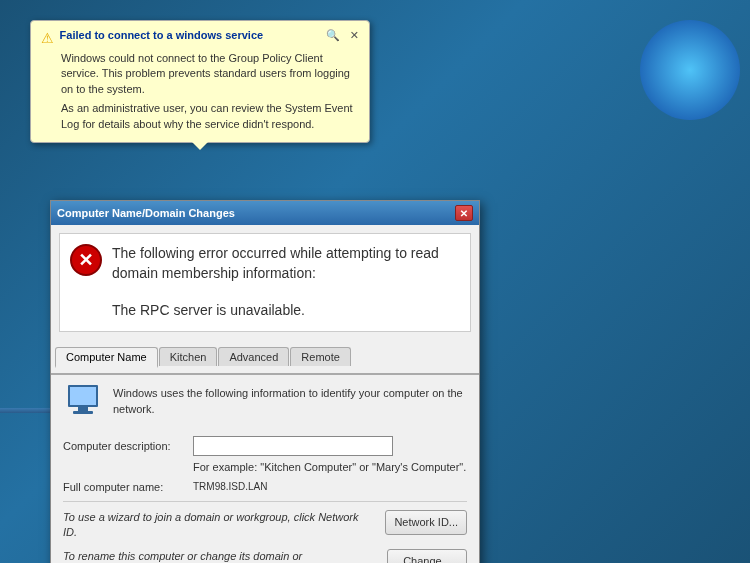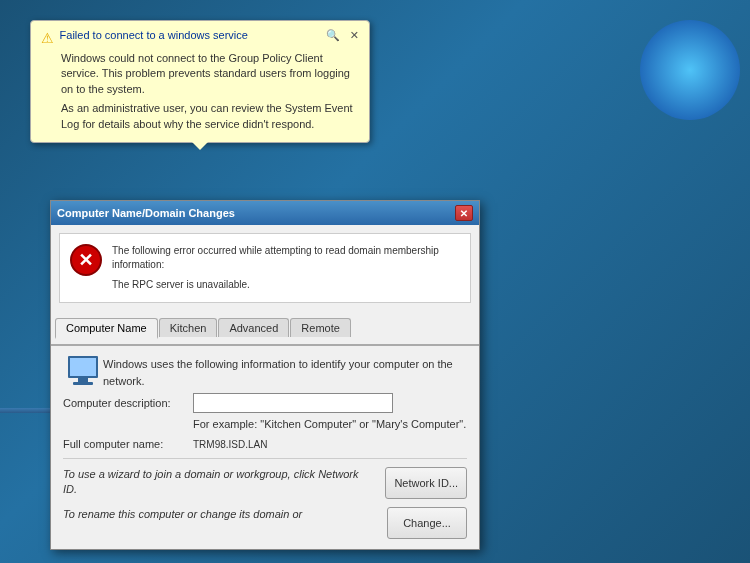--- a/index.html
+++ b/index.html
@@ -99,21 +99,21 @@
       margin-bottom: 5px;
     }
     .notif-warning-icon {
       color: #e6ac00;
       font-size: 14px;
       margin-top: 1px;
       flex-shrink: 0;
     }
     .notif-title {
       font-size: 11px;
-      font-weight: normal;
+      font-weight: bold;
       color: #003399;
       flex: 1;
     }
     .notif-close-btn {
       font-size: 11px;
       color: #555;
       cursor: pointer;
       margin-left: 4px;
     }
     .notif-search-icon {
@@ -208,21 +208,21 @@
       background: #cc0000;
       border: 2px solid #880000;
       display: flex;
       align-items: center;
       justify-content: center;
       color: white;
       font-size: 18px;
       font-weight: bold;
     }
     .error-text {
-      font-size: 10px;
+      font-size: 14px;
       color: #333;
       line-height: 1.4;
     }
 
     
     .tab-strip {
       display: flex;
       padding: 7px 4px;
       margin-top: 4px;
       border-bottom: 2px solid #aaa;
@@ -249,21 +249,22 @@
 
     
     .tab-content {
       padding: 10px 12px;
     }
 
     
     .computer-info-row {
       display: flex;
       align-items: flex-start;
-      margin-bottom: 2px;
+      gap: 10px;
+      margin-bottom: 16px;
     }
     .computer-icon {
       width: 40px;
       height: 35px;
       flex-shrink: 0;
     }
     .monitor-screen {
       width: 30px;
       height: 22px;
       background: #99ccff;
@@ -328,21 +329,21 @@
     }
     .button-row-text {
       font-size: 11px;
       color: #333;
       flex: 1;
       line-height: 1.4;
       font-style: italic;
     }
     .action-btn {
       min-width: 80px;
-      height: 32px;
+      height: 25px;
       background: linear-gradient(to bottom, #f5f5f5, #e0e0e0);
       border: 1px solid #999;
       border-radius: 3px;
       font-size: 11px;
       color: #333;
       cursor: pointer;
       padding: 0 8px;
       white-space: nowrap;
       flex-shrink: 0;
     }
@@ -383,21 +384,21 @@
       <span class="dialog-title-text">Computer Name/Domain Changes</span>
       <div class="dialog-close-btn">✕</div>
     </div>
 
     <div class="error-area">
       <div class="error-icon">
         <div class="error-icon-circle">✕</div>
       </div>
       <div class="error-text">
         <div>The following error occurred while attempting to read domain membership information:</div>
-        <div style="margin-top:6px">The RPC server is unavailable.</div>
+        <div style="margin-top:18px">The RPC server is unavailable.</div>
       </div>
     </div>
 
     <div class="tab-strip">
       <div class="tab active">Computer Name</div>
       <div class="tab">Kitchen</div>
       <div class="tab">Advanced</div>
       <div class="tab">Remote</div>
     </div>
 

